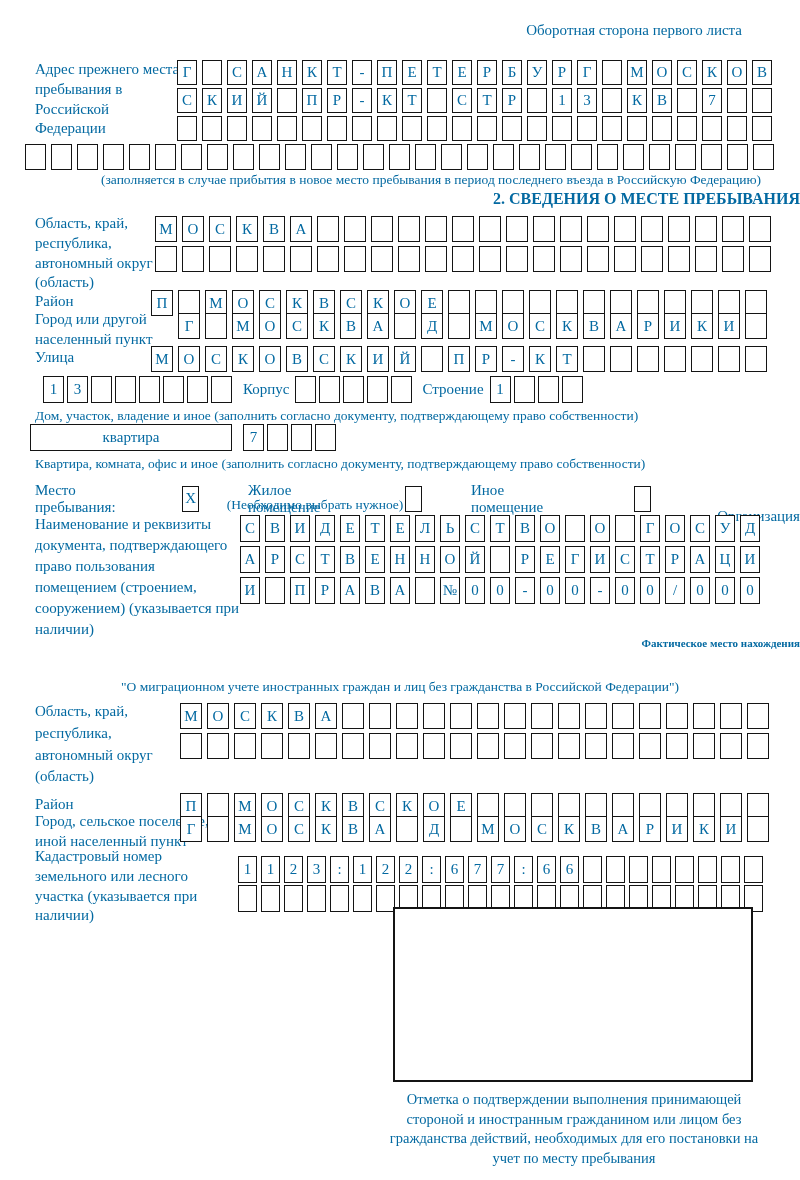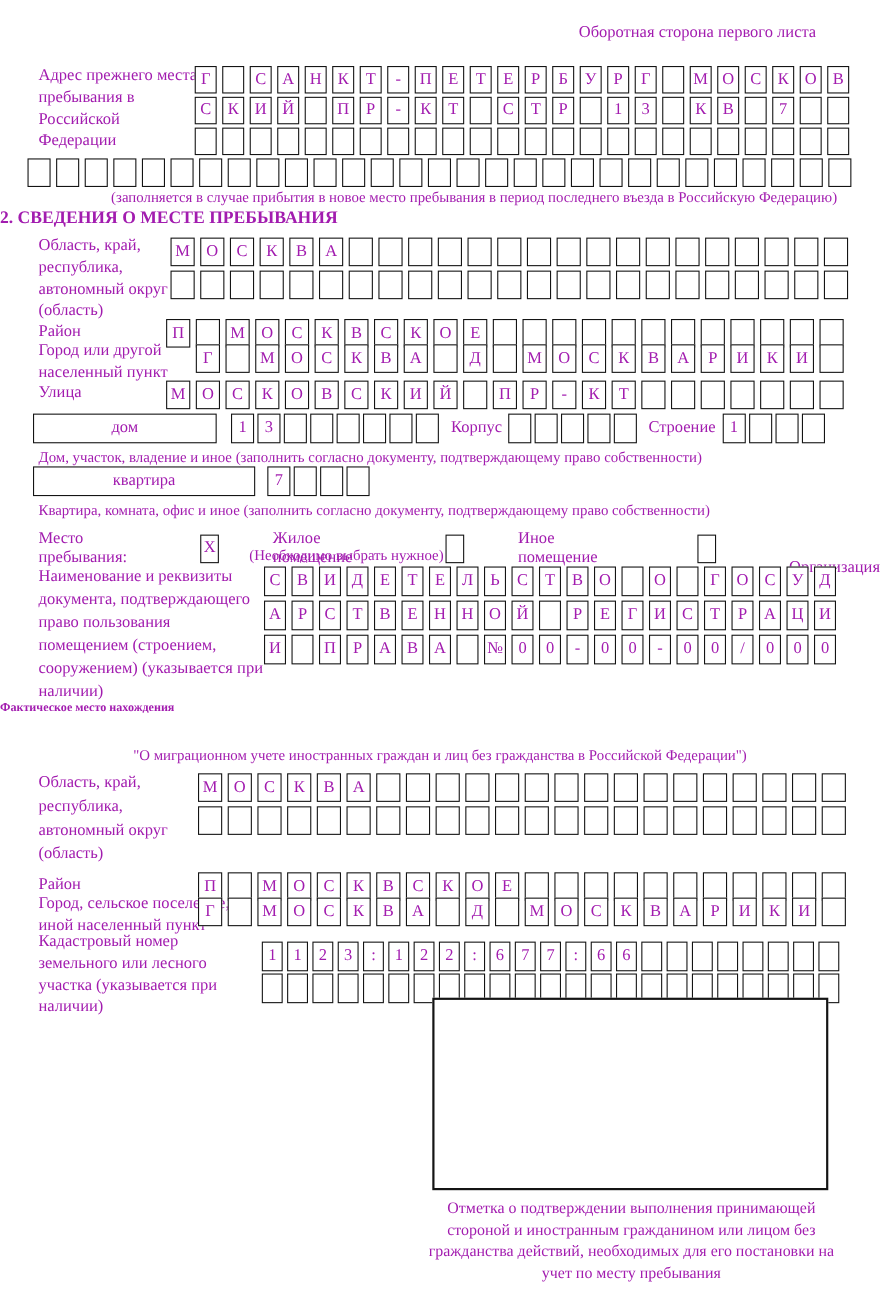--- a/index.html
+++ b/index.html
@@ -1,32 +1,32 @@
 <!DOCTYPE html>
 <html><head>
 <meta charset="utf-8">
 <style>
   html,body{margin:0;padding:0;background:#fff;}
-  .page{position:relative;width:800px;height:1180px;background:#fff;color:#a21caf;
+  .page{position:relative;width:800px;height:1180px;background:#fff;color:#0369a1;
         font-family:"Liberation Serif","DejaVu Serif",serif;overflow:hidden;}
   .abs{position:absolute;}
   .lbl{font-size:15px;line-height:1.32;}
   .cap{font-size:13.5px;}
   .cellrow{display:flex;}
   .cell{box-sizing:border-box;border:1.7px solid #141414;display:flex;align-items:center;
         justify-content:center;font-size:15px;background:#fff;}
   .row-a{gap:5px;}      .row-a .cell{width:20px;height:25px;}
   .row-full{gap:5px;}   .row-full .cell{width:21px;height:26px;}
   .row-s2{gap:5px;}     .row-s2 .cell{width:22px;height:26px;}
   .row-doc{gap:5px;}    .row-doc .cell{width:20px;height:27px;}
   .row-cad{gap:4px;}    .row-cad .cell{width:19px;height:27px;}
   .row-h{gap:3px;}      .row-h .cell{width:21px;height:27px;}
   .wbox{box-sizing:border-box;border:1.7px solid #141414;display:flex;align-items:center;
         justify-content:center;font-size:15px;height:27px;background:#fff;}
-  .title{font-weight:bold;text-align:left;width:100%;}
+  .title{font-weight:bold;text-align:right;width:100%;}
   .center{text-align:center;}
   .stayrow{display:flex;align-items:center;font-size:15px;}
   .cb{box-sizing:border-box;width:22px;height:26px;border:1.7px solid #141414;display:flex;
       align-items:center;justify-content:center;font-size:15px;}
   .stampbox{box-sizing:border-box;border:2px solid #141414;background:#fff;}
 </style>
 </head>
 <body>
 
 <div class="page">
@@ -273,21 +273,20 @@
       <div class="cell"></div>
       <div class="cell"></div>
       <div class="cell"></div>
       <div class="cell"></div>
       <div class="cell"></div>
       <div class="cell"></div>
       <div class="cell"></div>
     </div>
 
   <div class="abs" style="left:30px;top:376px;display:flex;align-items:center;">
-    <div class="wbox" style="width:167px;">дом</div>
     <div class="cellrow row-h" style="margin-left:13px;">
         <div class="cell">1</div>
         <div class="cell">3</div>
         <div class="cell"></div>
         <div class="cell"></div>
         <div class="cell"></div>
         <div class="cell"></div>
         <div class="cell"></div>
         <div class="cell"></div>
       </div>

